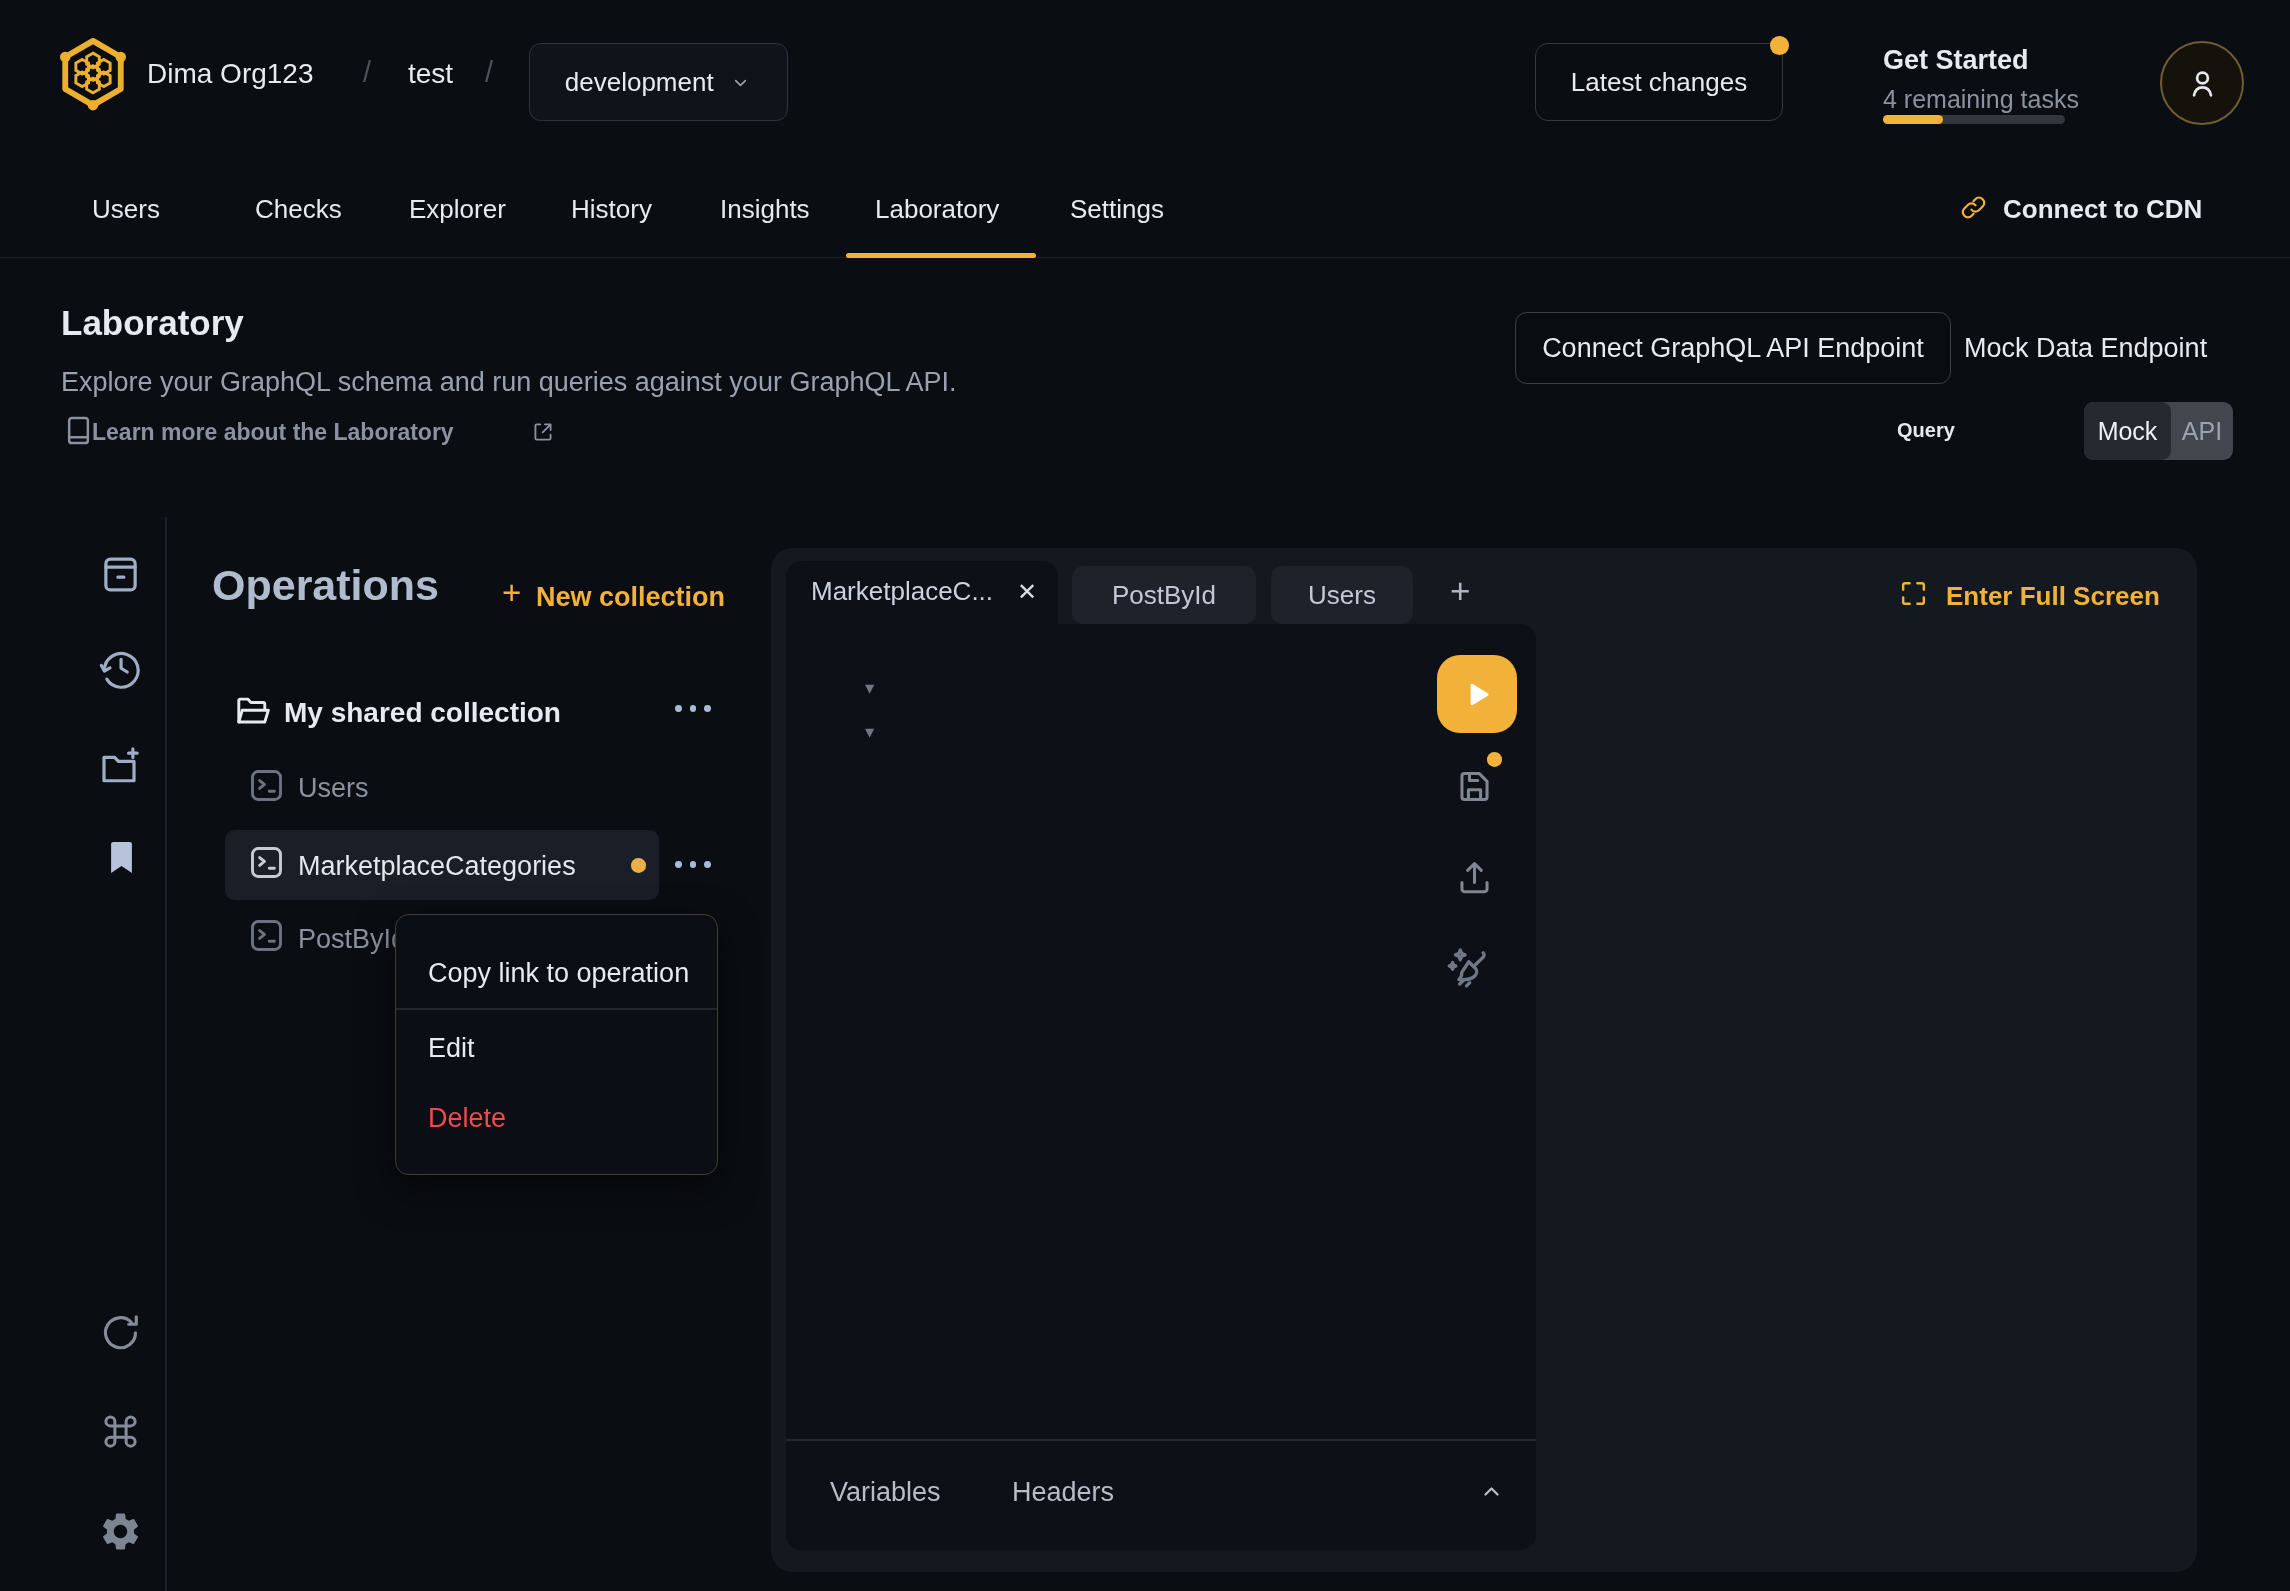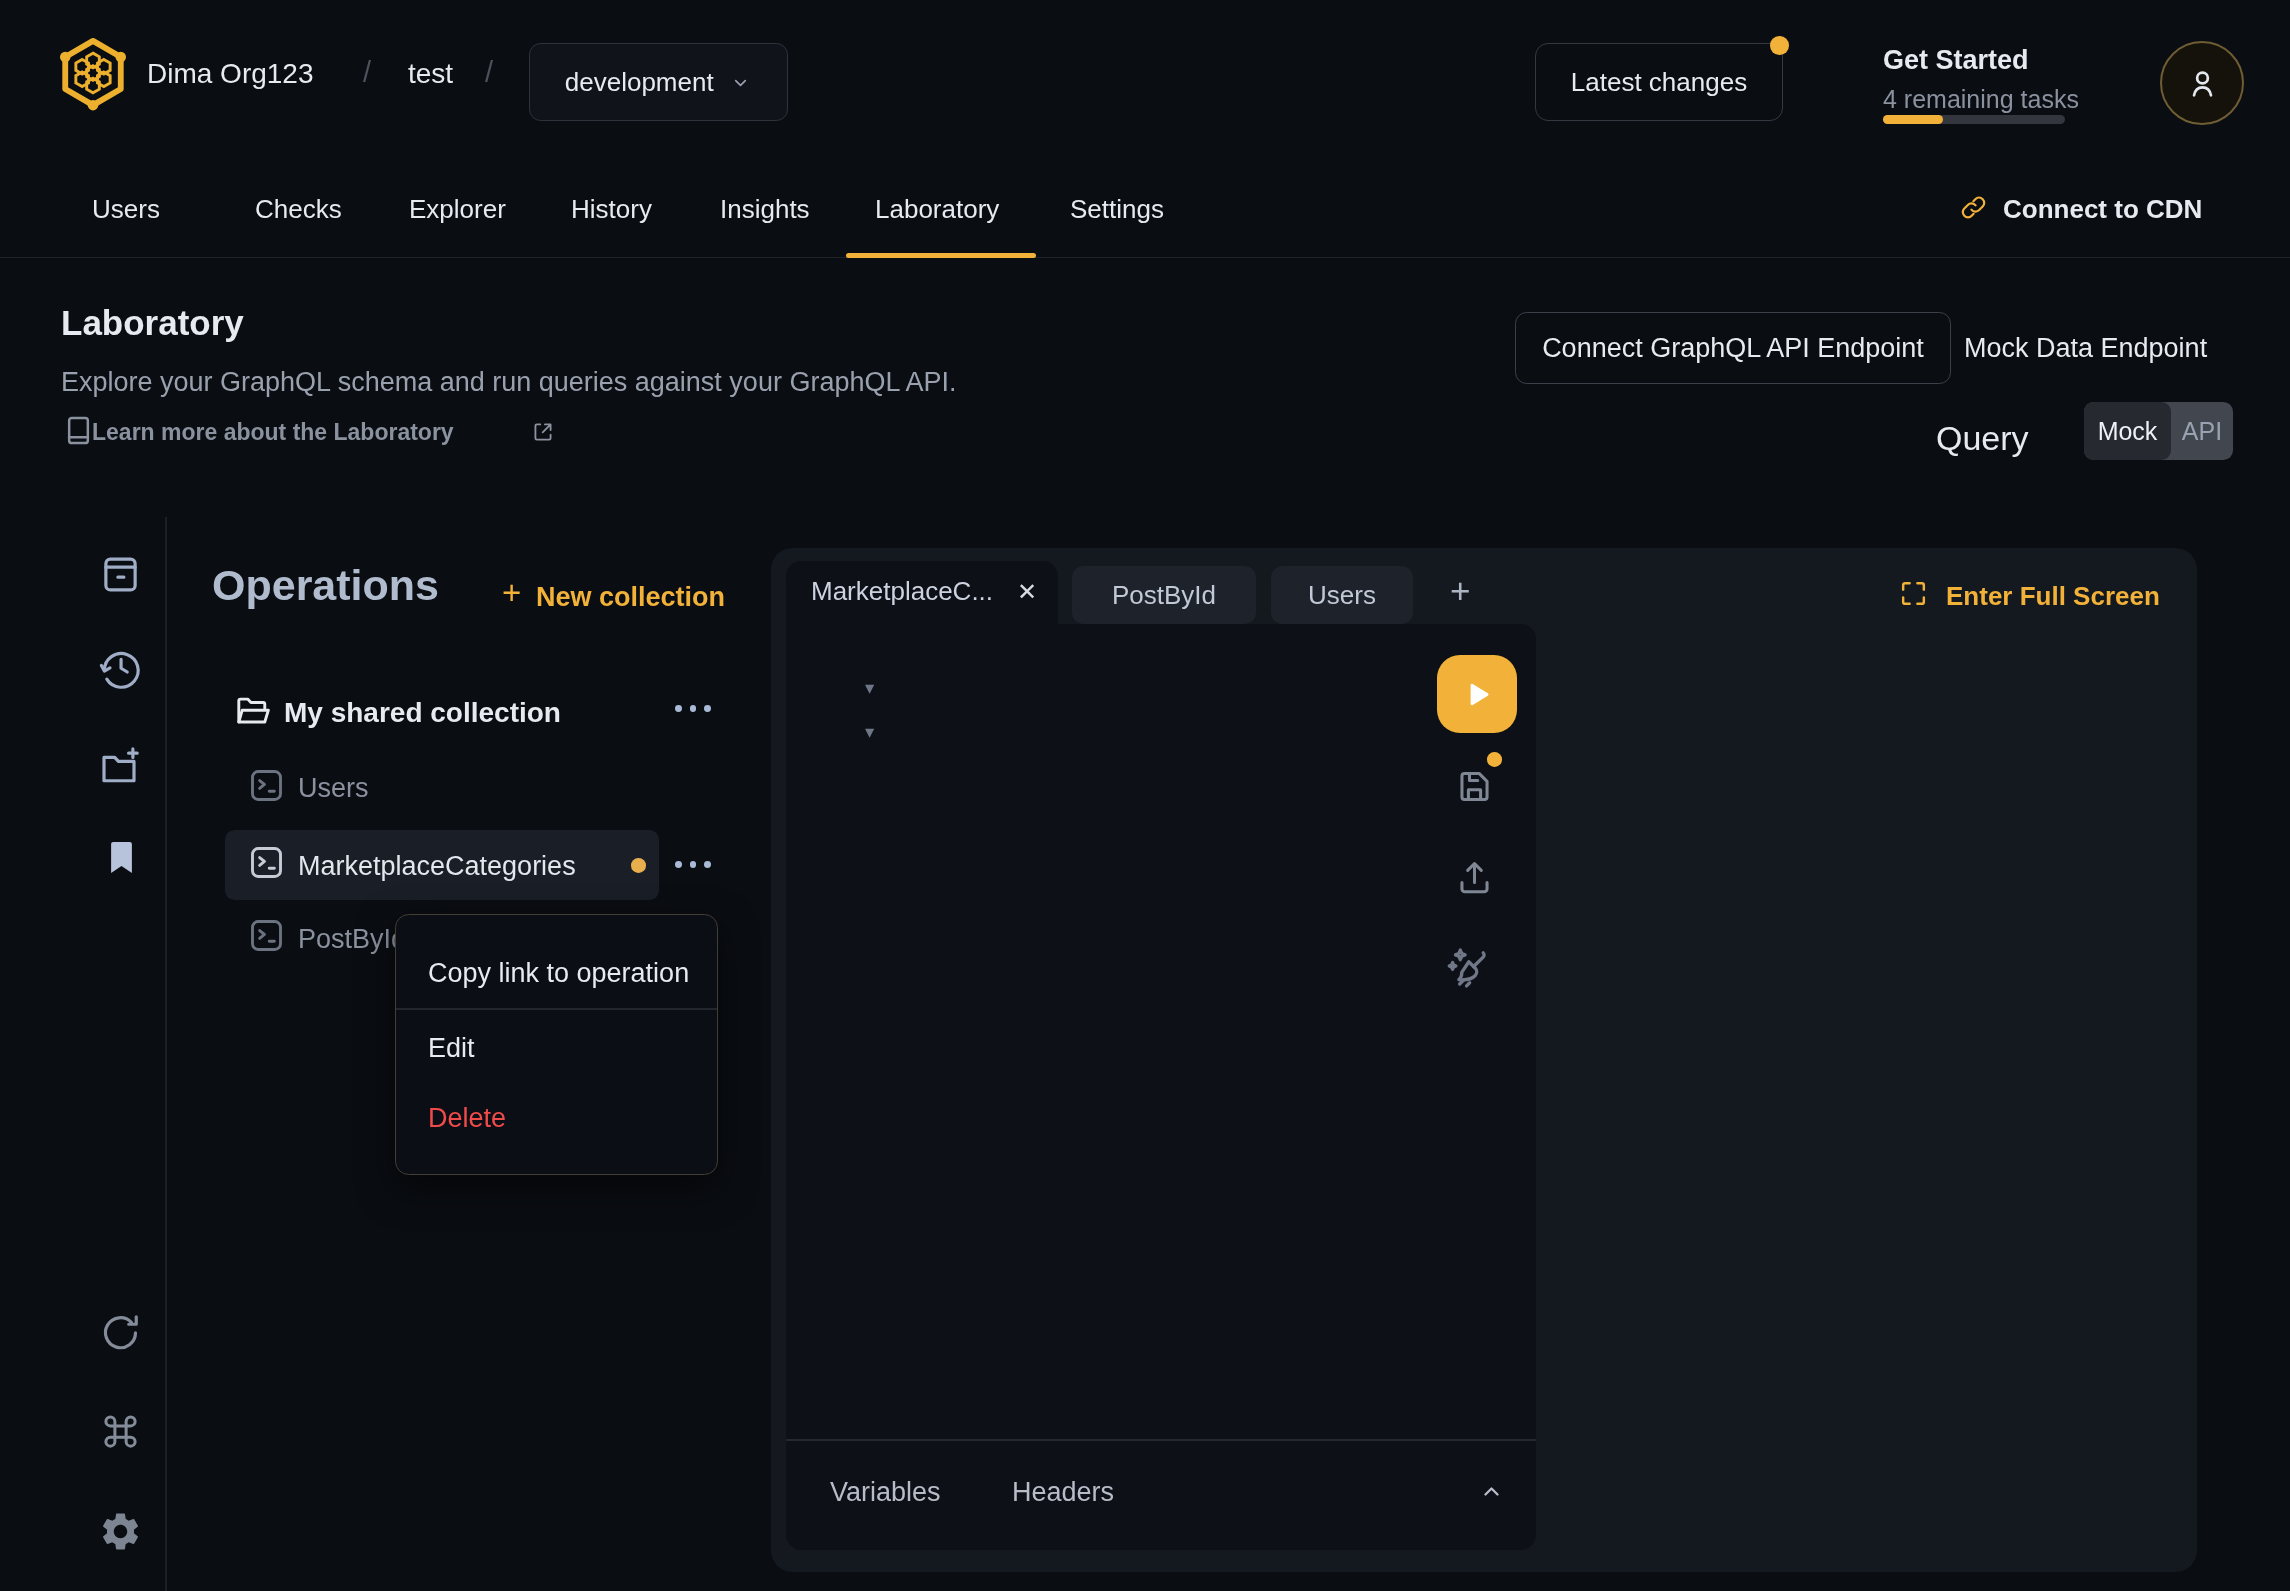--- a/index.html
+++ b/index.html
@@ -164,21 +164,21 @@
         <path d="M13.8 5H19v5.2M19 5l-7.3 7.3"></path>
       </svg>
     </div>
   </div>
 
   <div class="outline-btn" style="left:1493px;top:312px;width:434px;height:70px;margin-left:22px;">
     <span>Connect GraphQL API Endpoint</span>
   </div>
   <div class="t" style="left:1964px;top:333px;font-size:27px;">Mock Data Endpoint</div>
 
-  <div class="t" style="left:1936px;top:419px;font-size:34px;font-weight:400;">Query</div>
+  <div class="t" style="left:1897px;top:419px;font-size:20px;font-weight:700;">Query</div>
   <div class="toggle">
     <span class="seg seg-mock">Mock</span>
     <span class="seg seg-api">API</span>
   </div>
 
   <div class="rail-divider"></div>
   <div class="ic" style="left:98px;top:552px;color:#9fadc6;">
     <svg width="45" height="45" viewBox="0 0 24 24" class="stroke-ic">
       <rect x="4.2" y="3.8" width="15.6" height="16.4" rx="2.4"></rect>
         <path d="M4.2 8.1h15.6M10.6 13.4h3.2"></path>

